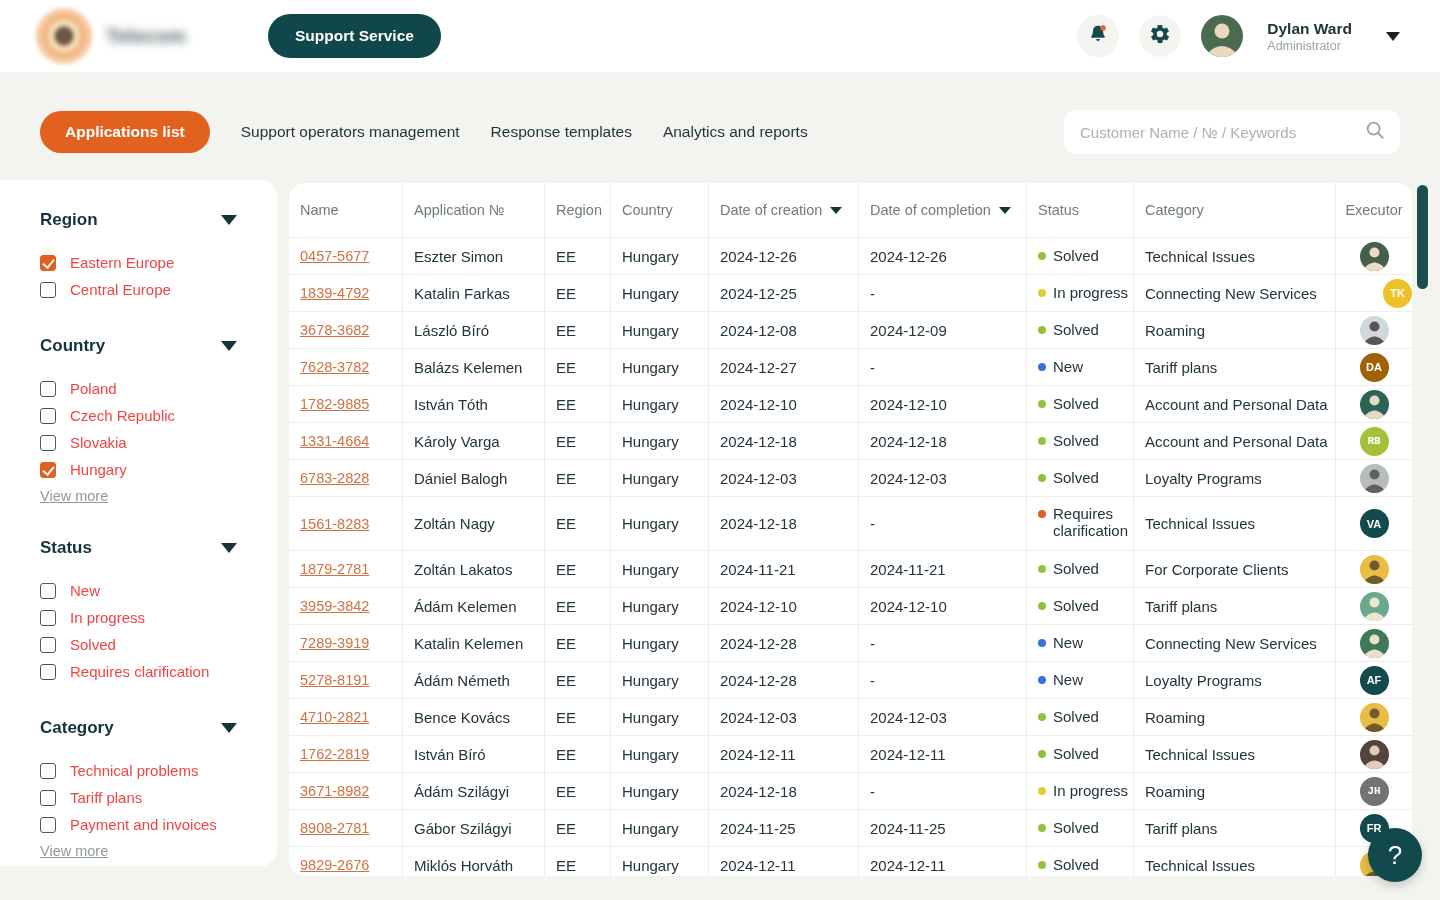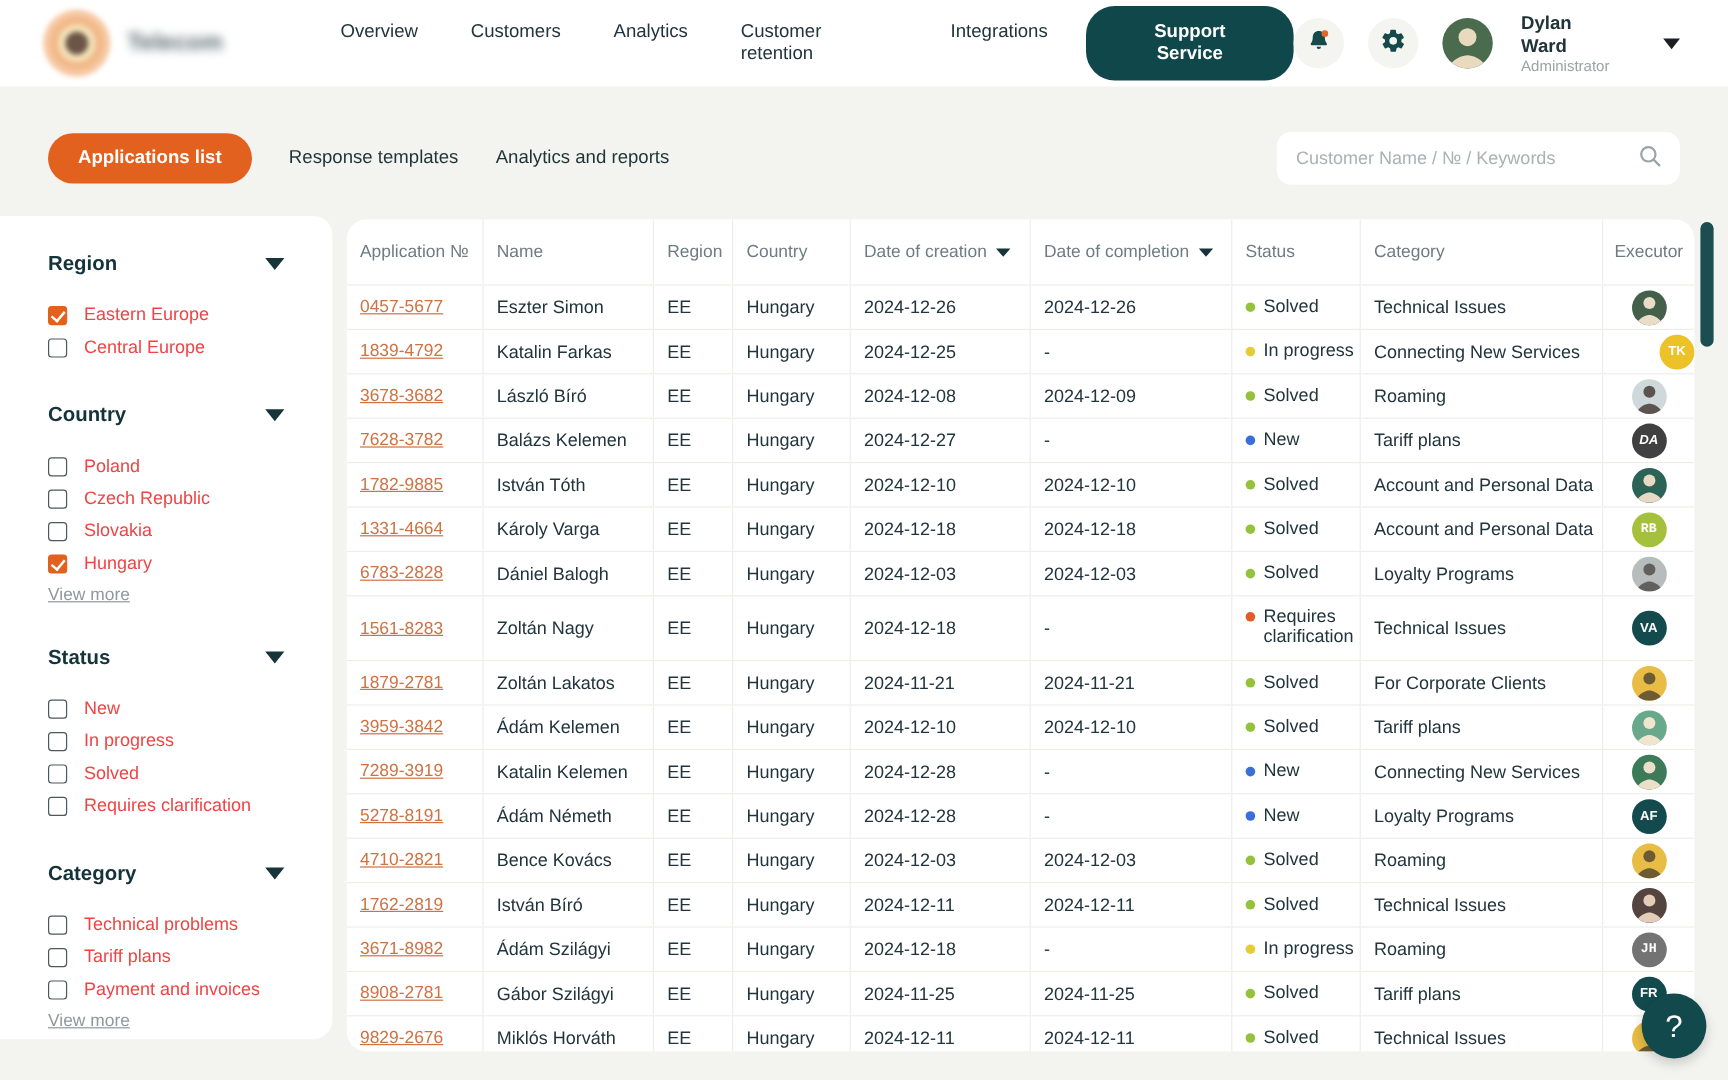--- a/index.html
+++ b/index.html
@@ -69,27 +69,20 @@
   .help-fab { position:absolute; left:1368px; top:828px; width:54px; height:54px; border-radius:50%; background:#11494c; color:#fff; font-size:26px; display:flex; align-items:center; justify-content:center; cursor:pointer; box-shadow:0 4px 10px rgba(0,0,0,.18); }
 </style>
 </head>
 <body>
 
 <header class="topbar">
   <div class="brand">
     <div class="logo-mark"></div>
     <div class="brand-name">Telecom</div>
   </div>
-  <nav class="mainnav" id="mainnav">
-      <span>Overview</span>
-      <span>Customers</span>
-      <span>Analytics</span>
-      <span>Customer retention</span>
-      <span>Integrations</span>
-    </nav>
   <button class="cta-btn">Support Service</button>
   <div class="top-right">
     <div class="icon-circle">
       <span>
         <svg width="22" height="22" viewBox="0 0 24 24">
             <path fill="#15494c" d="M12 3c-3.3 0-5.5 2.4-5.5 5.7 0 2.9-.9 4.6-1.8 5.8-.4.6 0 1.5.8 1.5h13c.8 0 1.2-.9.8-1.5-.9-1.2-1.8-2.9-1.8-5.8C17.5 5.4 15.3 3 12 3zm-2 14.5a2 2 0 0 0 4 0z"></path>
             <circle cx="17.5" cy="5.5" r="3" fill="#e0662a"></circle>
           </svg>
       </span>
     </div>
@@ -112,20 +105,21 @@
         <div class="user-role">Administrator</div>
       </div>
       <div class="chev"></div>
     </div>
   </div>
 </header>
 
 <div class="tabsrow">
   <div id="tabs" style="display:flex;align-items:flex-start;">
       <div class="tab active">Applications list</div>
+      <div class="tab">Support operators management</div>
       <div class="tab">Response templates</div>
       <div class="tab">Analytics and reports</div>
     </div>
   <div class="searchbox">
     <input type="text" placeholder="Customer Name / № / Keywords" style="">
     <span>
       <svg width="22" height="22" viewBox="0 0 24 24" fill="none">
           <circle cx="10.5" cy="10.5" r="6.5" stroke="#9aa3a6" stroke-width="2"></circle>
           <line x1="15.5" y1="15.5" x2="20.5" y2="20.5" stroke="#9aa3a6" stroke-width="2" stroke-linecap="round"></line>
         </svg>
@@ -197,24 +191,24 @@
         <span>Tariff plans</span>
       </div><div class="opt">
         <span class="cbx"></span>
         <span>Payment and invoices</span>
       </div><span class="viewmore">View more</span></div>
   </aside>
 
 <section class="card">
   <div class="tr thead" id="thead">
       <div>
+        <span>Name</span>
+      </div>
+      <div>
         <span>Application №</span>
-      </div>
-      <div>
-        <span>Name</span>
       </div>
       <div>
         <span>Region</span>
       </div>
       <div>
         <span>Country</span>
       </div>
       <div>
         <span>Date of creation</span>
         <span class="sort"></span>
@@ -306,21 +300,21 @@
         <div>EE</div>
         <div>Hungary</div>
         <div>2024-12-27</div>
         <div>-</div>
         <div class="status-cell">
           <span class="dot" style="background: rgb(58, 110, 216);"></span>
           <span class="status-txt">New</span>
         </div>
         <div>Tariff plans</div>
         <div>
-          <div class="av" style="background: #404040; color: rgb(255, 255, 255); font-style: italic;">DA</div>
+          <div class="av" style="background: #a16207; color: rgb(255, 255, 255);">DA</div>
         </div>
       </div>
       <div class="tr row">
         <div>
           <span class="num">1782-9885</span>
         </div>
         <div>István Tóth</div>
         <div>EE</div>
         <div>Hungary</div>
         <div>2024-12-10</div>

